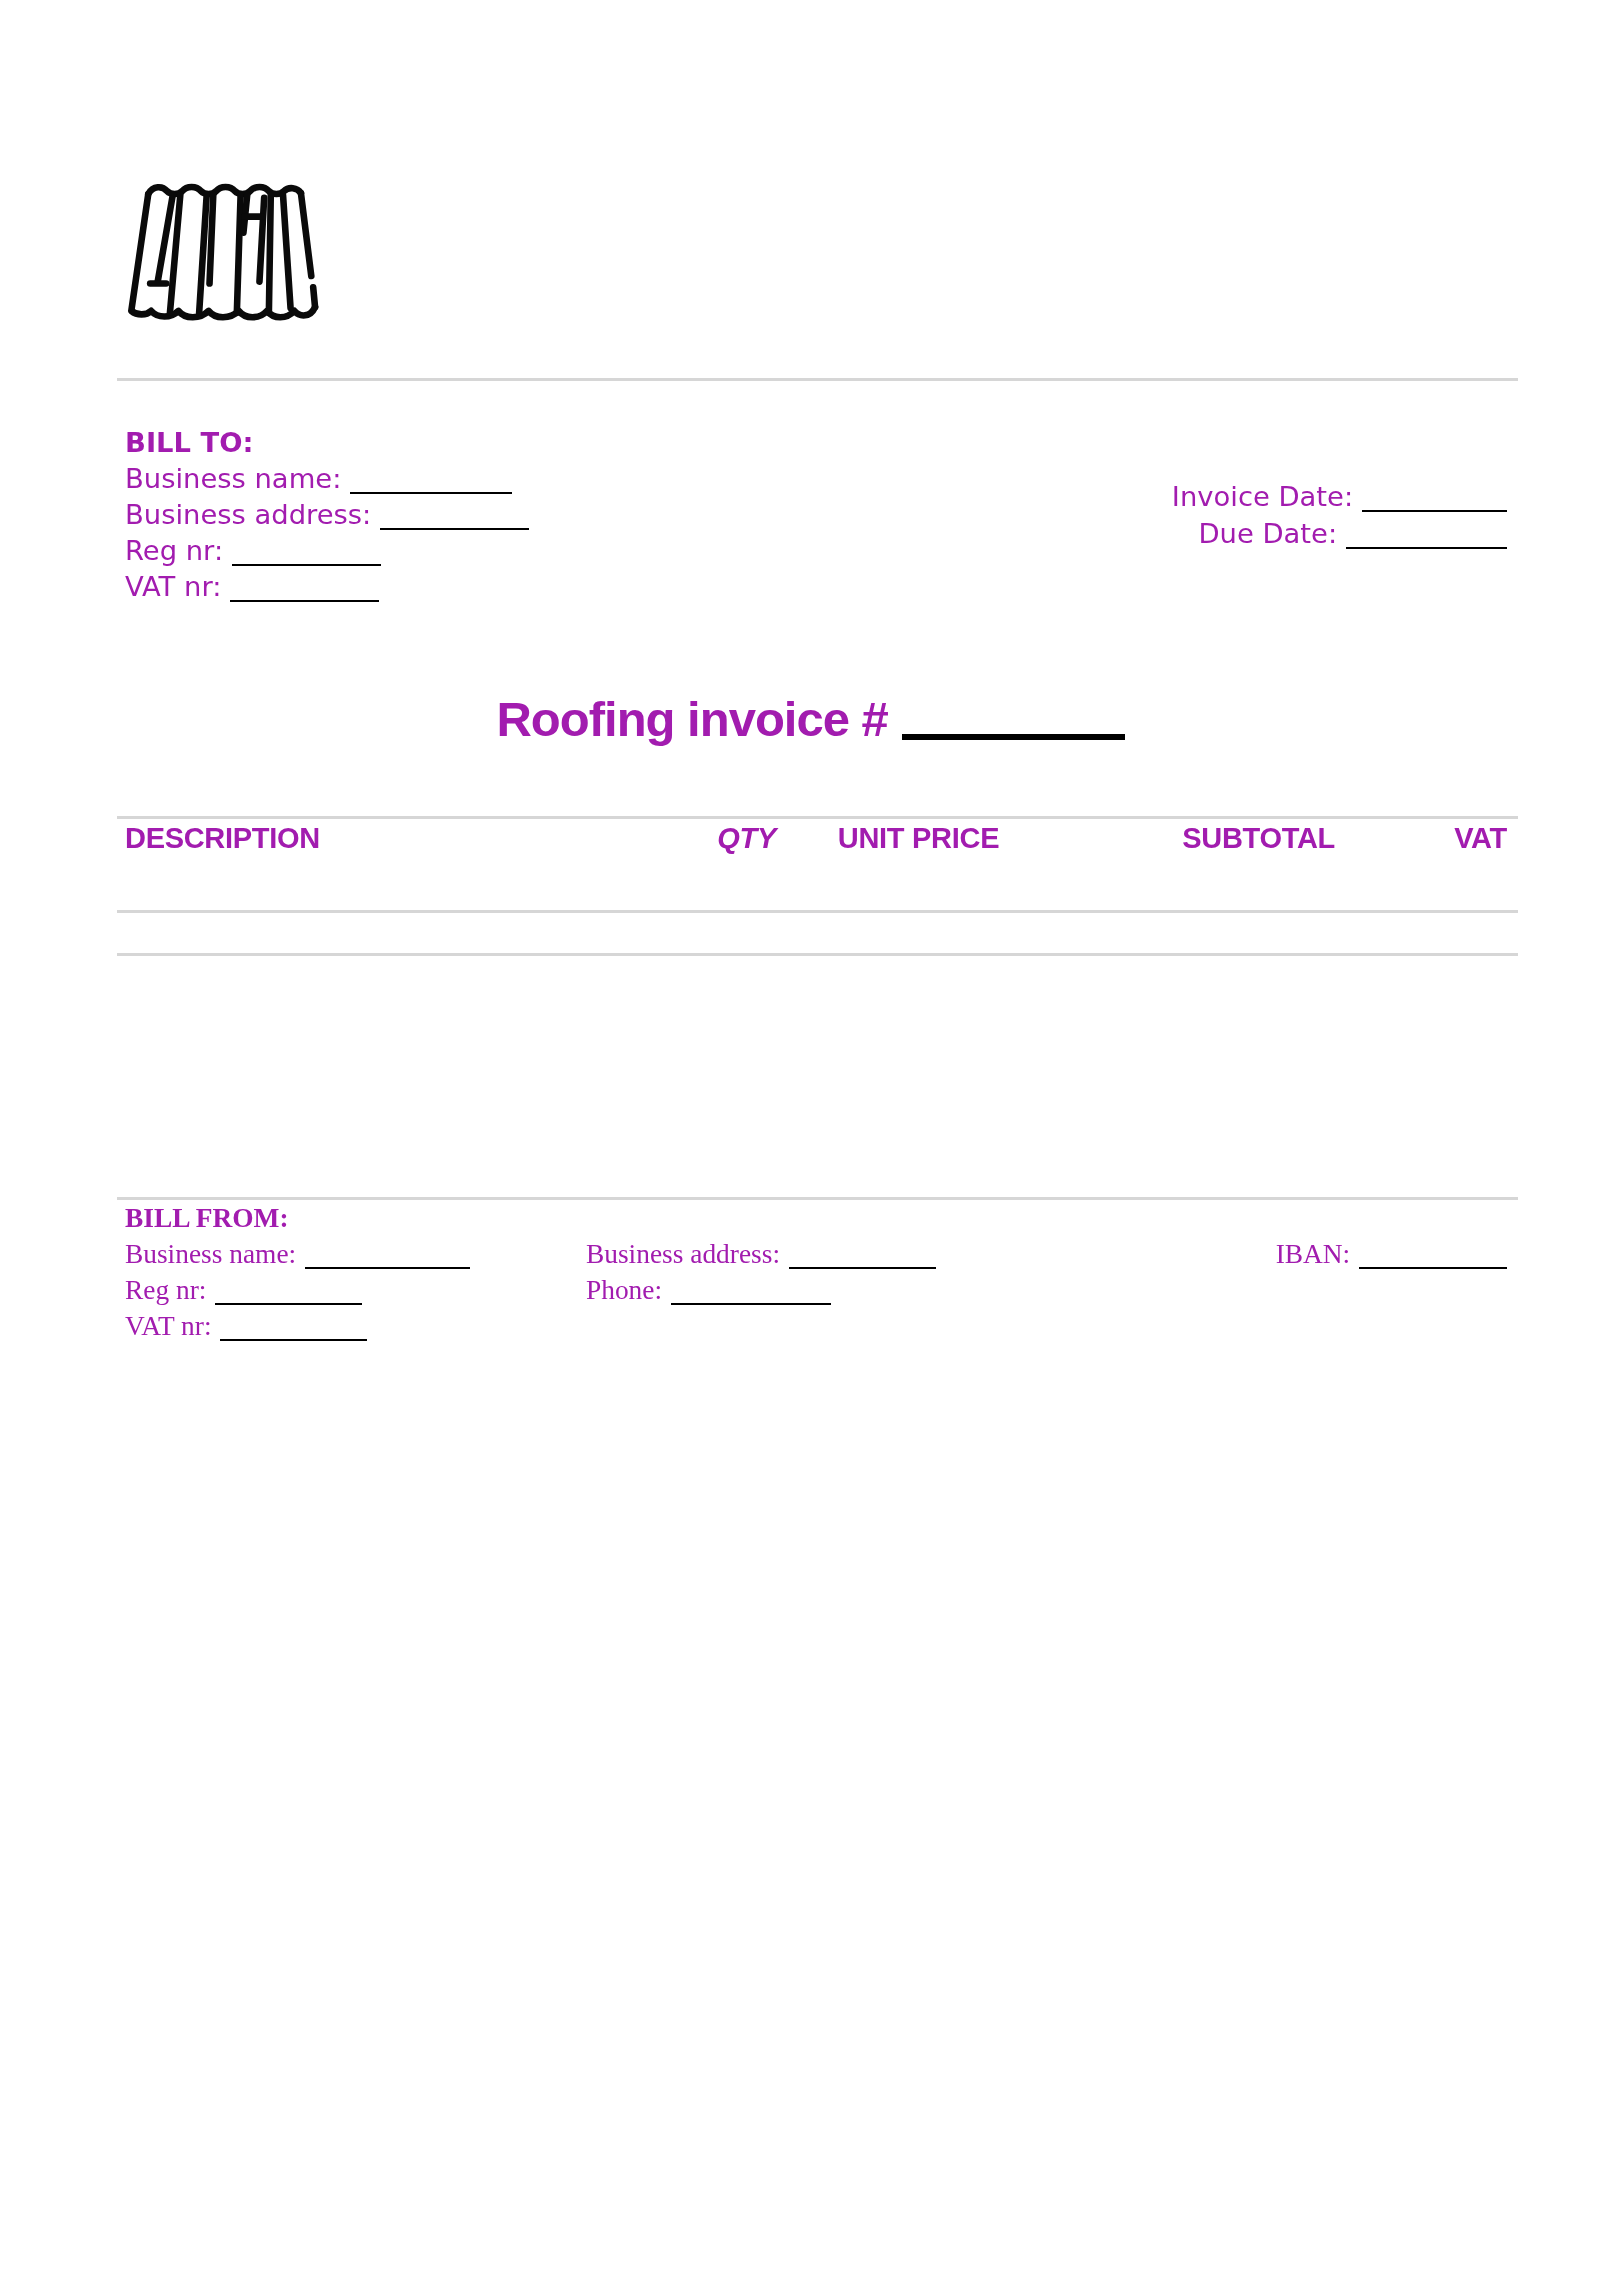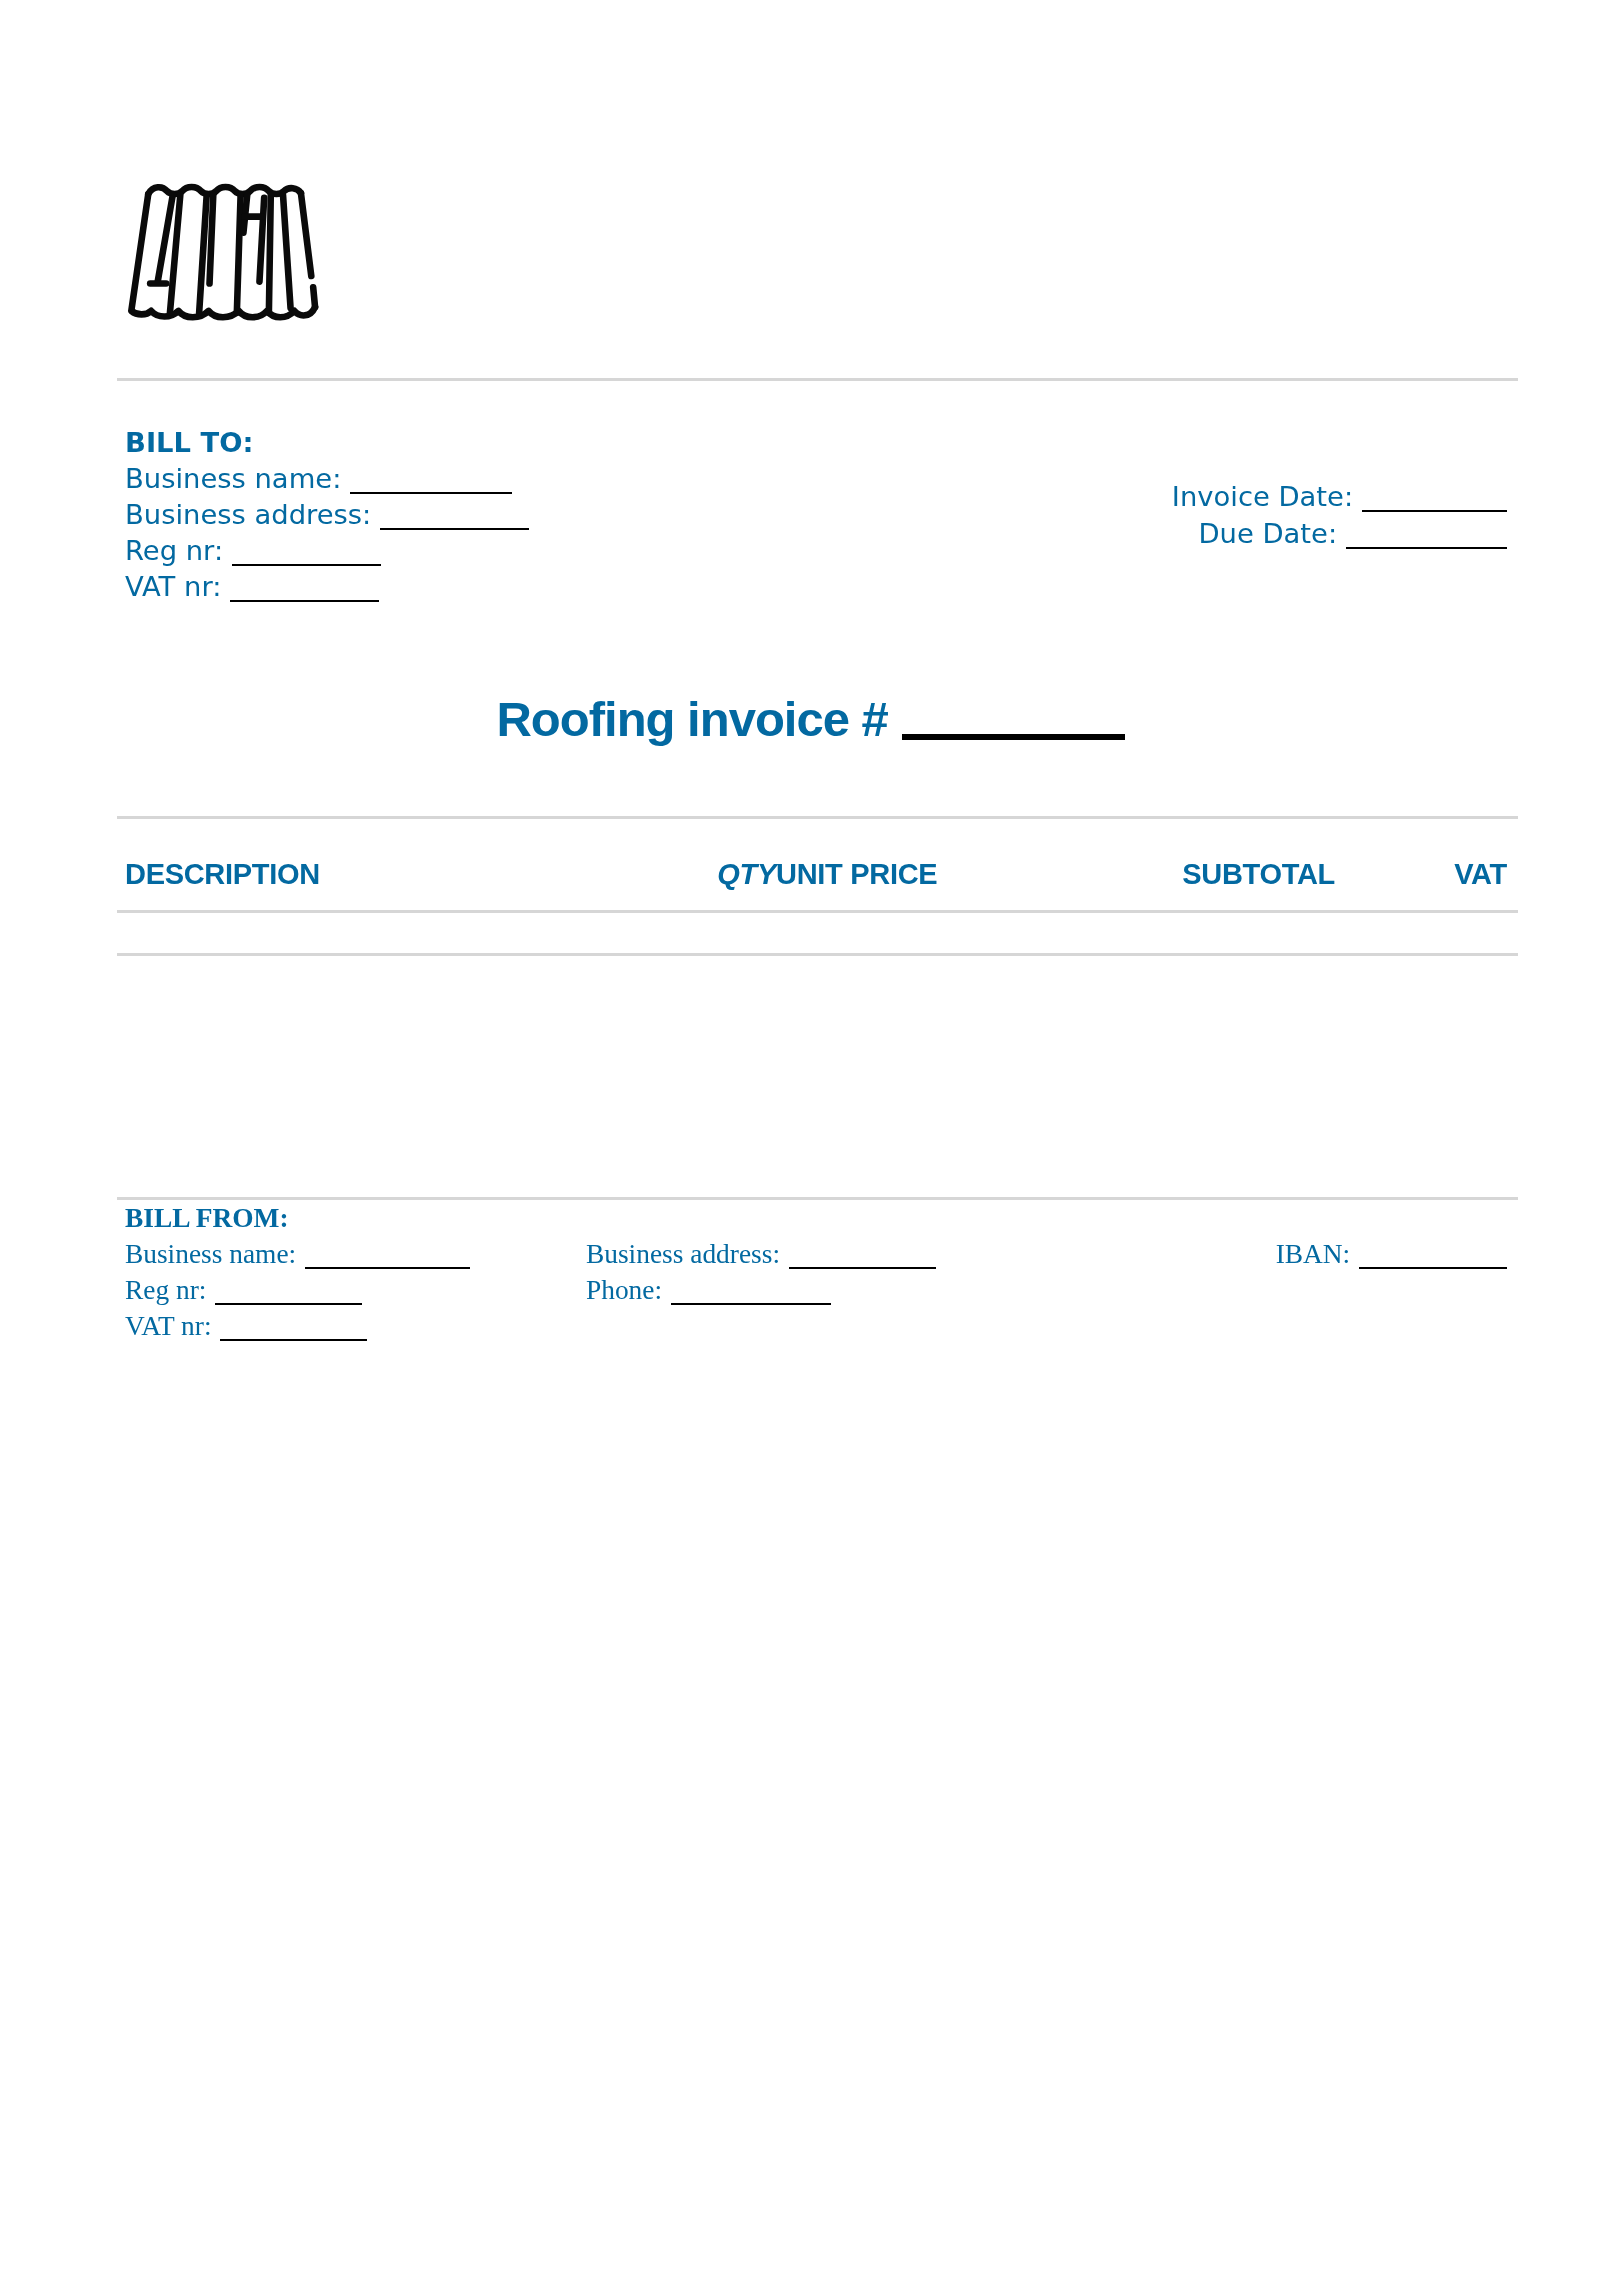--- a/index.html
+++ b/index.html
@@ -1,21 +1,21 @@
 <!DOCTYPE html>
 <html><head>
 <meta charset="utf-8">
 <style>
   * { margin:0; padding:0; box-sizing:border-box; }
   html,body { background:#ffffff; }
   .page {
     position:relative;
     width:1621px; height:2293px;
     background:#ffffff;
-    color:#0369a1;
+    color:#a21caf;
     font-family:"DejaVu Sans", sans-serif;
     font-size:27.4px;
     overflow:hidden;
   }
   .rule {
     position:absolute; left:117px; width:1401px; height:2.9px;
     background:#d6d6d6;
   }
   .rule-1 { top:378px; }
   .rule-2 { top:816px; }
@@ -57,21 +57,21 @@
 
   .table-header {
     position:absolute; left:125px; top:822px; width:1382px;
     display:flex; align-items:baseline;
     font-family:"Liberation Sans", sans-serif;
     font-weight:bold; font-size:29px; line-height:33px;
     letter-spacing:-0.3px;
   }
   .col-desc { flex:1; text-align:left; }
   .col-qty { width:118px; text-align:right;font-style:italic; }
-  .col-price { width:285px; text-align:left;margin-top:36px; }
+  .col-price { width:285px; text-align:center; }
   .col-subtotal { width:274px; text-align:right; }
   .col-vat { width:172px; text-align:right; }
 
   .totals { position:absolute; right:114px; top:996px; line-height:43px; text-align:right; }
   .totals .bold { font-weight:bold; }
 
   .bill-from { position:absolute; left:125px; top:1200px; width:1382px; line-height:36px;font-family:Liberation Serif, serif; }
   .bill-from-cols { display:flex; width:100%; }
   .bf-col-left { width:461px; }
   .bf-col-mid { flex:1; }

